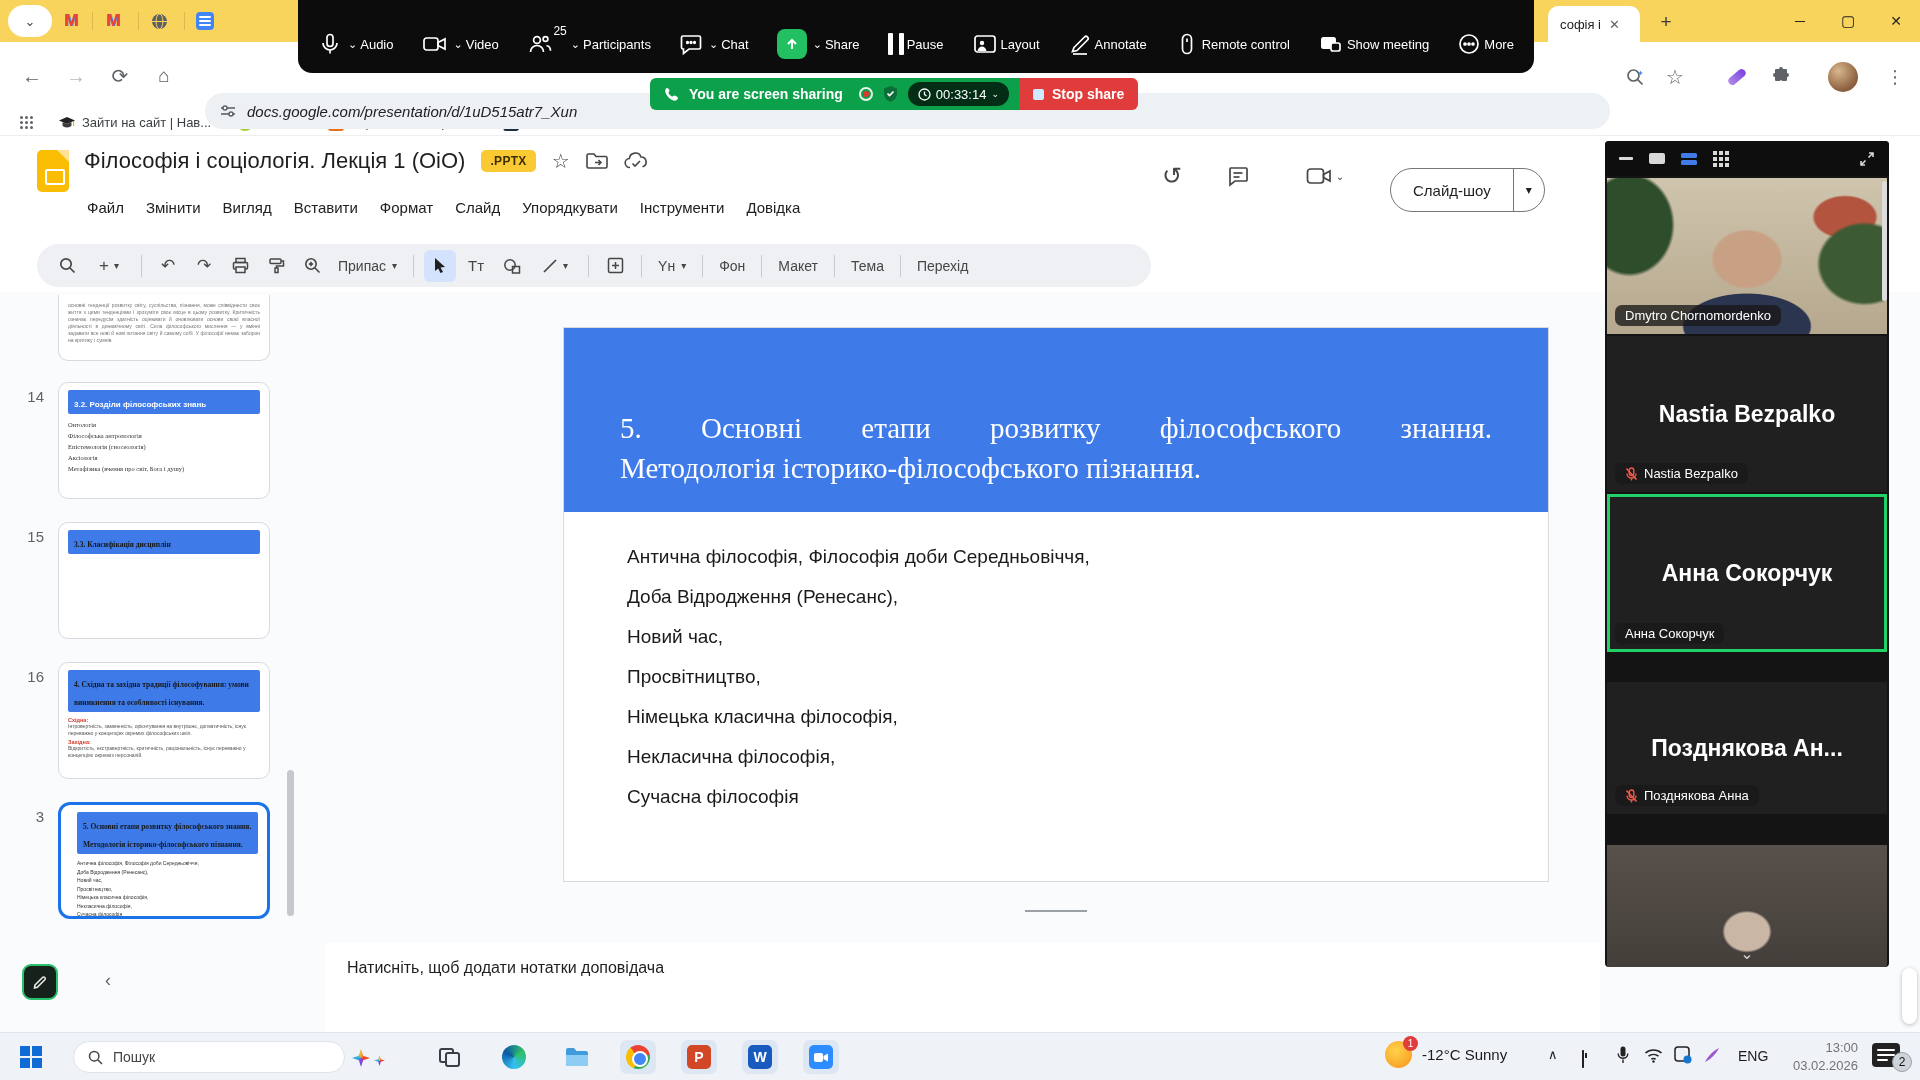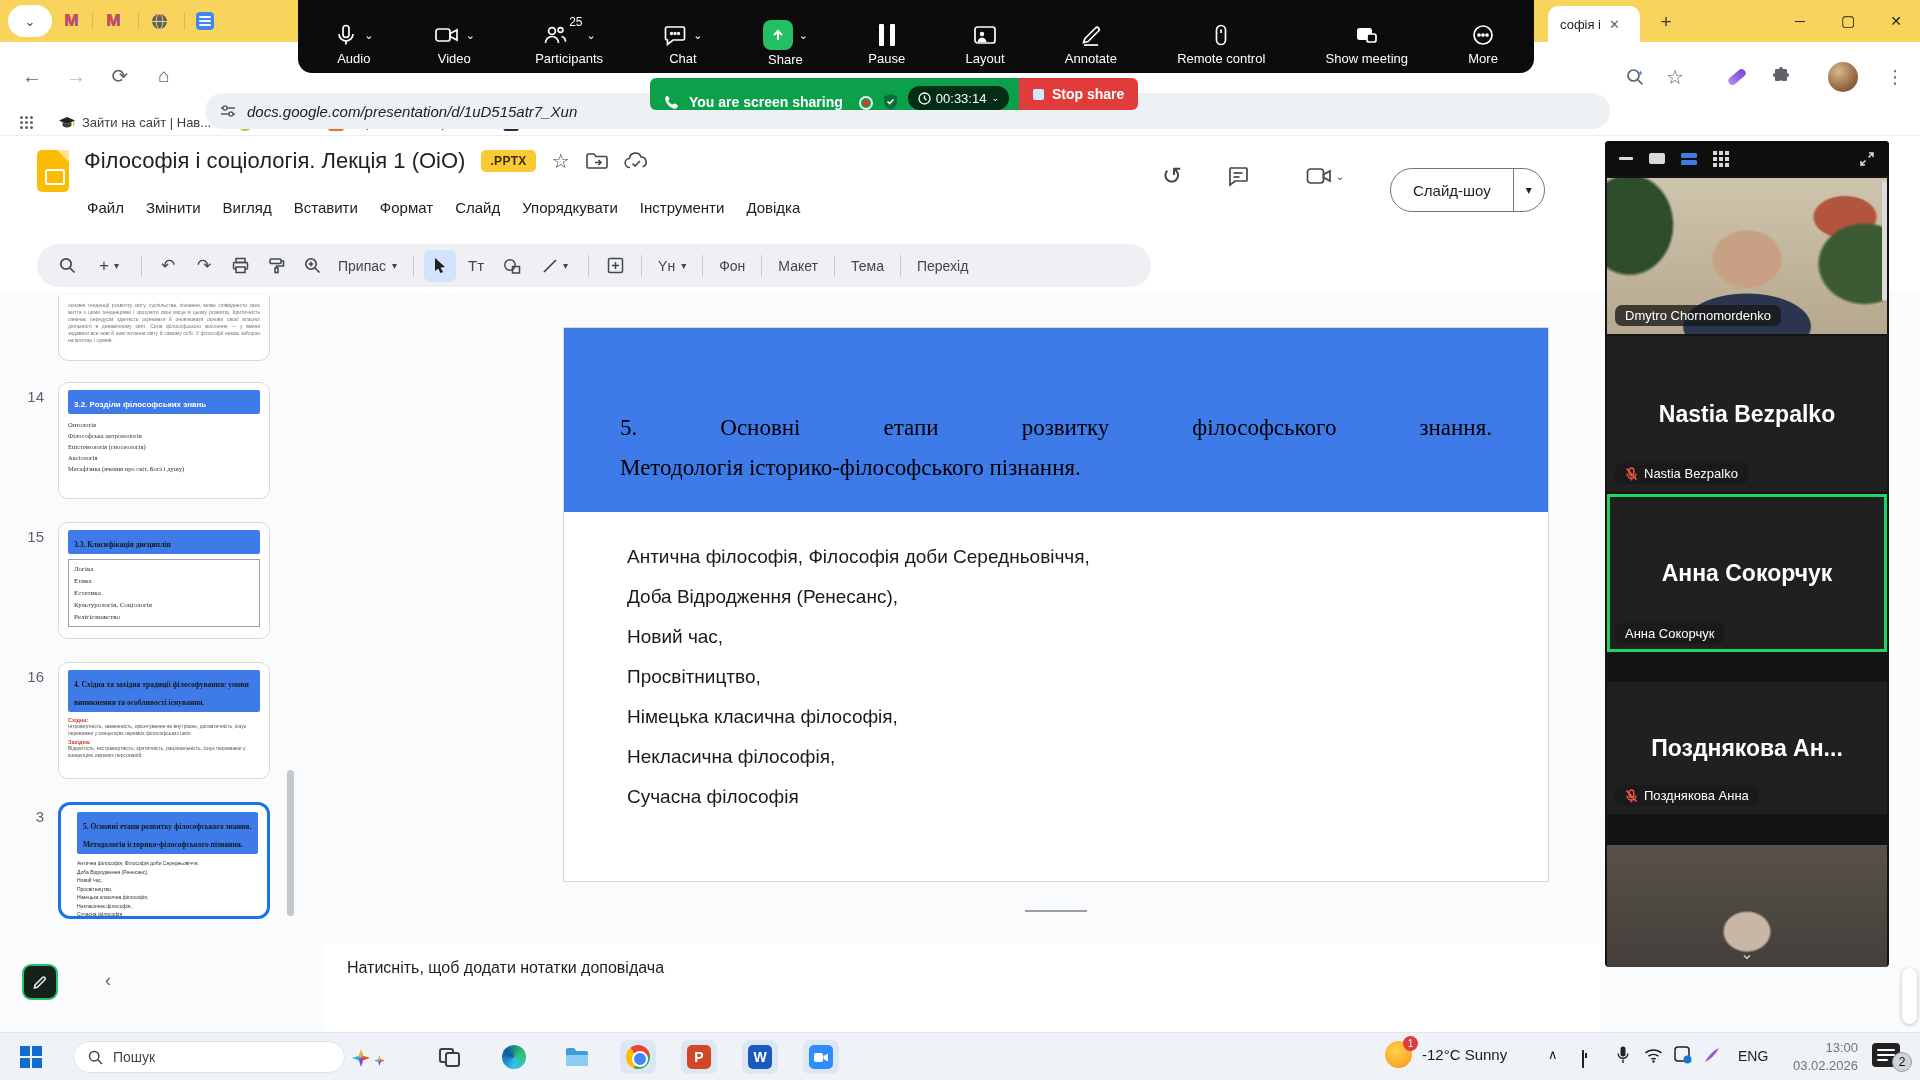--- a/index.html
+++ b/index.html
@@ -17,41 +17,41 @@
   .bluedoc { width:18px; height:18px; background:#4285f4; border-radius:4px; display:flex; flex-direction:column; justify-content:center; gap:2px; padding:0 3px; }
   .bluedoc i { display:block; height:2px; background:#fff; border-radius:1px; }
   .active-tab { position:absolute; left:1548px; top:6px; width:92px; height:36px; background:#fff; border-radius:10px 10px 0 0; display:flex; align-items:center; gap:8px; padding:0 8px 0 12px; font-size:13px; color:#202124; }
   .tab-close { font-size:13px; color:#5f6368; }
   .newtab-btn { position:absolute; left:1652px; top:8px; width:28px; height:28px; border-radius:50%; display:flex; align-items:center; justify-content:center; font-size:19px; color:#3a3a3a; }
   .wincontrols { position:absolute; right:0; top:0; height:42px; display:flex; }
   .winbtn { width:48px; height:42px; display:flex; align-items:center; justify-content:center; color:#222; font-size:14px; }
 
   
   #zoombar { position:absolute; left:298px; top:0; width:1236px; height:73px; background:#0c0c0c; border-radius:0 0 14px 14px; z-index:60; display:flex; align-items:stretch; padding:0 6px; }
-  .zi { flex:1 1 auto; display:flex; flex-direction:column; align-items:center; justify-content:center; gap:3px; padding:6px 4px 7px; position:relative; color:#fff;margin-top:16px; }
+  .zi { flex:1 1 auto; display:flex; align-items:center; justify-content:center; gap:3px; padding:6px 4px 7px; position:relative; color:#fff;margin-top:16px; }
   .zic { height:28px; display:flex; align-items:center; gap:4px; position:relative; }
   .zil { font-size:13px; color:#fff; white-space:nowrap; }
   .zchev { color:#fff; font-size:11px; margin-left:2px; }
   .zbadge { position:absolute; top:-8px; right:-14px; font-size:12px; color:#fff; }
   .share-sq { width:30px; height:30px; background:#23c063; border-radius:8px; display:flex; align-items:center; justify-content:center; }
   .pause-bars { display:flex; gap:6px; }
   .pause-bars i { display:block; width:5px; height:22px; background:#fff; border-radius:1px; }
 
   
   #navbar { position:absolute; left:0; top:42px; width:1920px; height:68px; background:#fff; z-index:5; }
   .nav-ico { position:absolute; top:18px; width:32px; height:32px; display:flex; align-items:center; justify-content:center; font-size:20px; color:#5f6368; }
   #addrbar { position:absolute; left:205px; top:51px; width:1405px; height:36px; background:#eef1f4; border-radius:18px; display:flex; align-items:center; padding:0 14px; gap:10px;font-style:italic; }
   #addr-url { font-size:15px; color:#202124; white-space:nowrap; }
   .nav-right { position:absolute; top:18px; width:34px; height:34px; display:flex; align-items:center; justify-content:center; }
   .avatar { width:30px; height:30px; border-radius:50%; background:radial-gradient(circle at 35% 30%, #d8b78e, #8b5e3c 70%); }
   .ext-pen { width:20px; height:8px; background:linear-gradient(90deg,#b18ce8,#7a3fe0); border-radius:4px; transform:rotate(-40deg); }
 
   
   #sharebanner { position:absolute; left:650px; top:78px; height:32px; display:flex; z-index:65; }
-  .sb-green { background:#0da04b; display:flex; align-items:flex-end; gap:10px; padding:0 10px 0 14px; border-radius:6px 0 0 6px; }
+  .sb-green { background:#0da04b; display:flex; align-items:center; gap:10px; padding:0 10px 0 14px; border-radius:6px 0 0 6px; }
   .sb-text { color:#fff; font-weight:700; font-size:14px; margin-right:6px; white-space:nowrap; }
   .rec-dot { width:14px; height:14px; border:2px solid #e8f5e9; border-radius:50%; display:flex; align-items:center; justify-content:center; }
   .rec-dot i { width:6px; height:6px; background:#d93a2b; border-radius:50%; }
   .timer-pill { background:rgba(0,0,0,0.72); color:#fff; border-radius:14px; height:24px; display:flex; align-items:center; gap:5px; padding:0 10px; font-size:13px; }
   .sb-red { background:#e13c3c; display:flex; align-items:center; gap:8px; padding:0 14px; border-radius:0 6px 6px 0; color:#fff; font-weight:700; font-size:14px; white-space:nowrap; }
   .stop-sq { width:11px; height:11px; background:#cfe9ff; border-radius:2px; }
 
   
   #bookmarksbar { position:absolute; left:0; top:110px; width:1920px; height:26px; background:#fff; display:flex; align-items:center; gap:26px; padding-left:20px; z-index:4; border-bottom:1px solid #eceef1; }
   .bk-grid { display:grid; grid-template-columns:repeat(3,3px); grid-gap:2px; }
@@ -104,21 +104,21 @@
   .th-box { border:1px solid #9aa0a6; padding:3px 5px; }
   .th-box .th-line { line-height:12px; font-size:7px; }
   .th-sec-head { font-size:5.5px; font-weight:700; color:#d03a2b; margin-top:3px; }
   .th-sec-text { font-size:5px; color:#555; line-height:6.5px; }
   .mini-line { font-size:5px; color:#333; line-height:8.5px; }
   #strip-scroll { position:absolute; left:287px; top:478px; width:7px; height:146px; background:#c4c7cc; border-radius:4px; }
 
   
   #slide-canvas { position:absolute; left:563px; top:35px; width:986px; height:555px; background:#fff; border:1px solid #d8dbde; }
   .slide-title-box { width:100%; height:184px; background:#3e7be8; display:flex; flex-direction:column; justify-content:flex-end; padding:0 56px 24px; }
-  .stitle { font-family:"Liberation Serif","DejaVu Serif",serif; font-size:23px; line-height:40px; color:#000000; }
+  .stitle { font-family:"Liberation Serif","DejaVu Serif",serif; font-size:29px; line-height:40px; color:#ffffff; }
   .stitle.l1 { text-align:justify; text-align-last:justify; }
   .slide-body { padding:34px 60px 0 63px; }
   .sline { font-size:19px; color:#1a1a1a; height:40px; }
   #slide-divider { position:absolute; left:1025px; top:618px; width:62px; height:2px; background:#9aa0a6; }
 
   
   #notesbar { position:absolute; left:325px; top:651px; width:1275px; height:89px; background:#fff; }
   #notes-text { position:absolute; left:22px; top:16px; font-size:16px; color:#1f1f1f; }
   #annot-tool { position:absolute; left:22px; top:672px; width:36px; height:36px; background:#17211b; border:2px solid #27c26a; border-radius:9px; display:flex; align-items:center; justify-content:center; }
   #notes-collapse { position:absolute; left:105px; top:678px; font-size:18px; color:#5f6368; }
@@ -589,27 +589,20 @@
         <div class="th-line">Філософська антропологія</div>
         <div class="th-line">Епістемологія (гносеологія)</div>
         <div class="th-line">Аксіологія</div>
         <div class="th-line">Метафізика (вчення про світ, Бога і душу)</div>
       </div>
   </div>
 
   <div class="tnum" style="top:236px">15</div>
   <div class="thumb" style="top:230px">
     <div class="th-band"><span class="td serif">3.3. Класифікація дисциплін</span></div>
-    <div class="th-box serif">
-        <div class="th-line">Логіка</div>
-        <div class="th-line">Етика</div>
-        <div class="th-line">Естетика</div>
-        <div class="th-line">Культурологія, Соціологія</div>
-        <div class="th-line">Релігієзнавство</div>
-      </div>
   </div>
 
   <div class="tnum" style="top:376px">16</div>
   <div class="thumb" style="top:370px">
     <div class="th-band"><span class="td serif">4. Східна та західна традиції філософування: умови виникнення та особливості існування.</span></div>
     <div class="th-sec-head">Східна:</div>
     <div class="th-sec-text">Інтровертність, замкненість, орієнтування на внутрішнє, догматичність, існує переважно у концепціях окремих філософських шкіл.</div>
     <div class="th-sec-head">Західна:</div>
     <div class="th-sec-text">Відкритість, екстравертність, критичність, раціональність, існує переважно у концепціях окремих персоналій.</div>
   </div>

